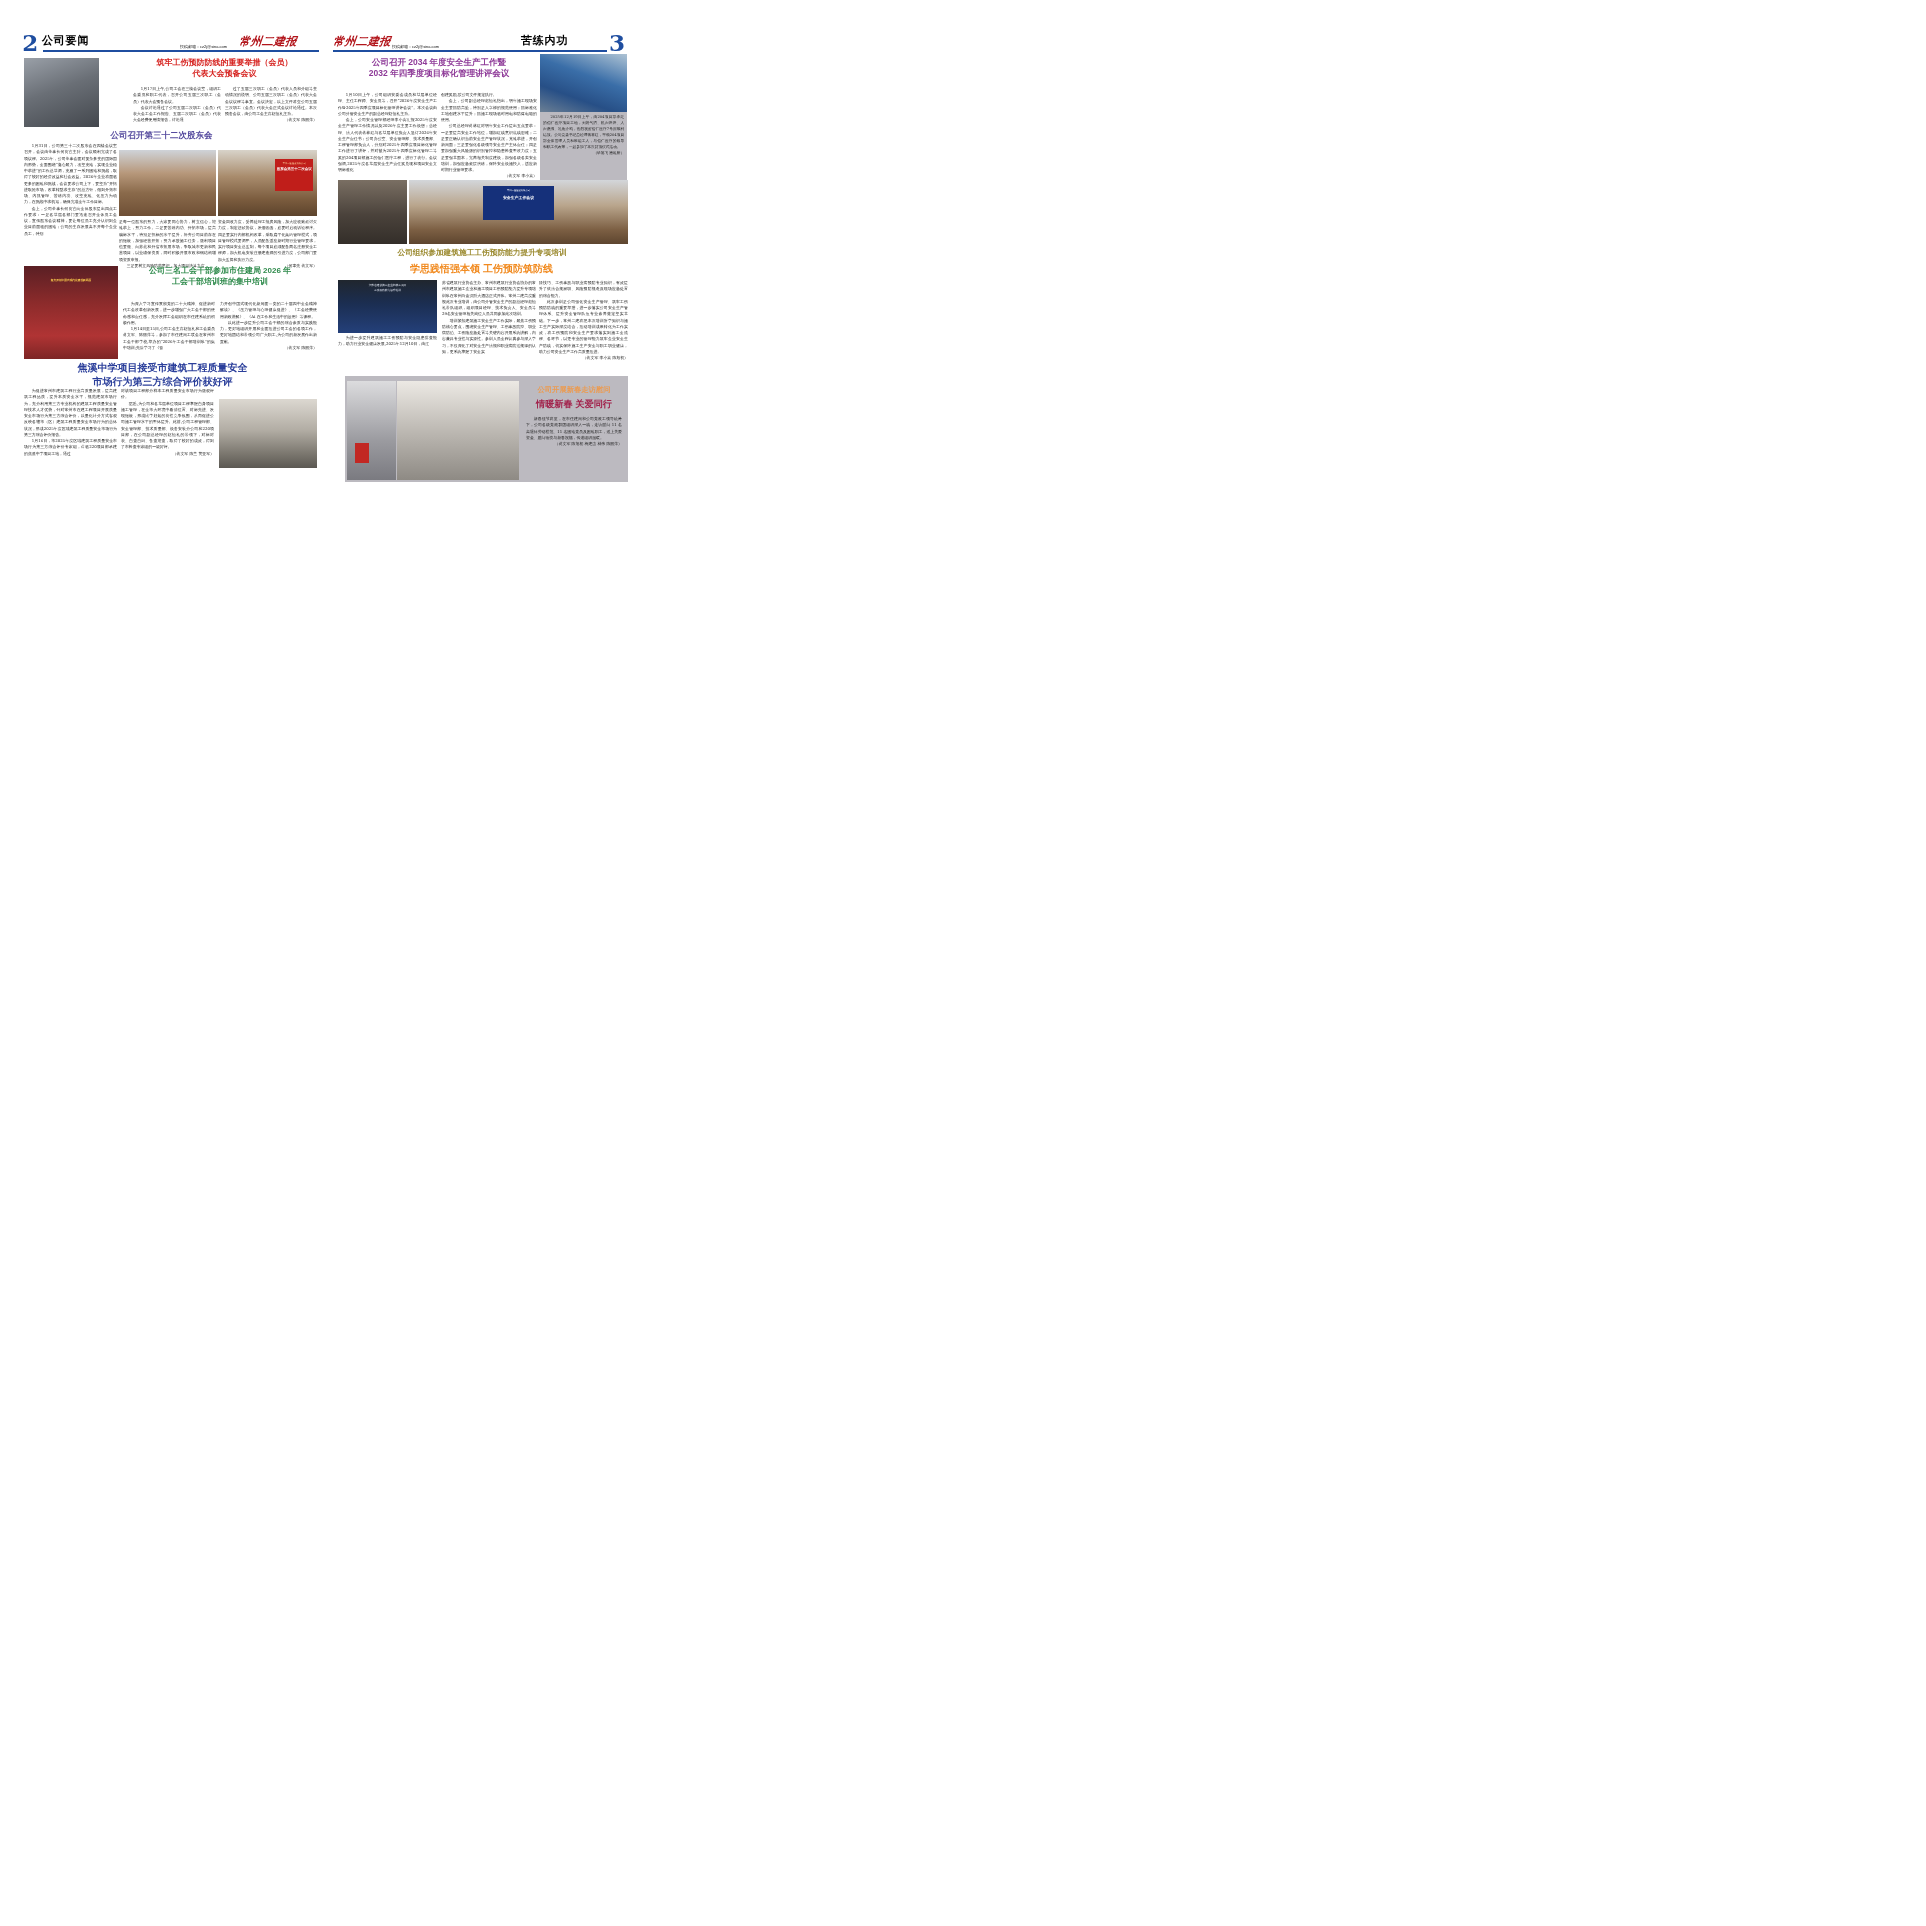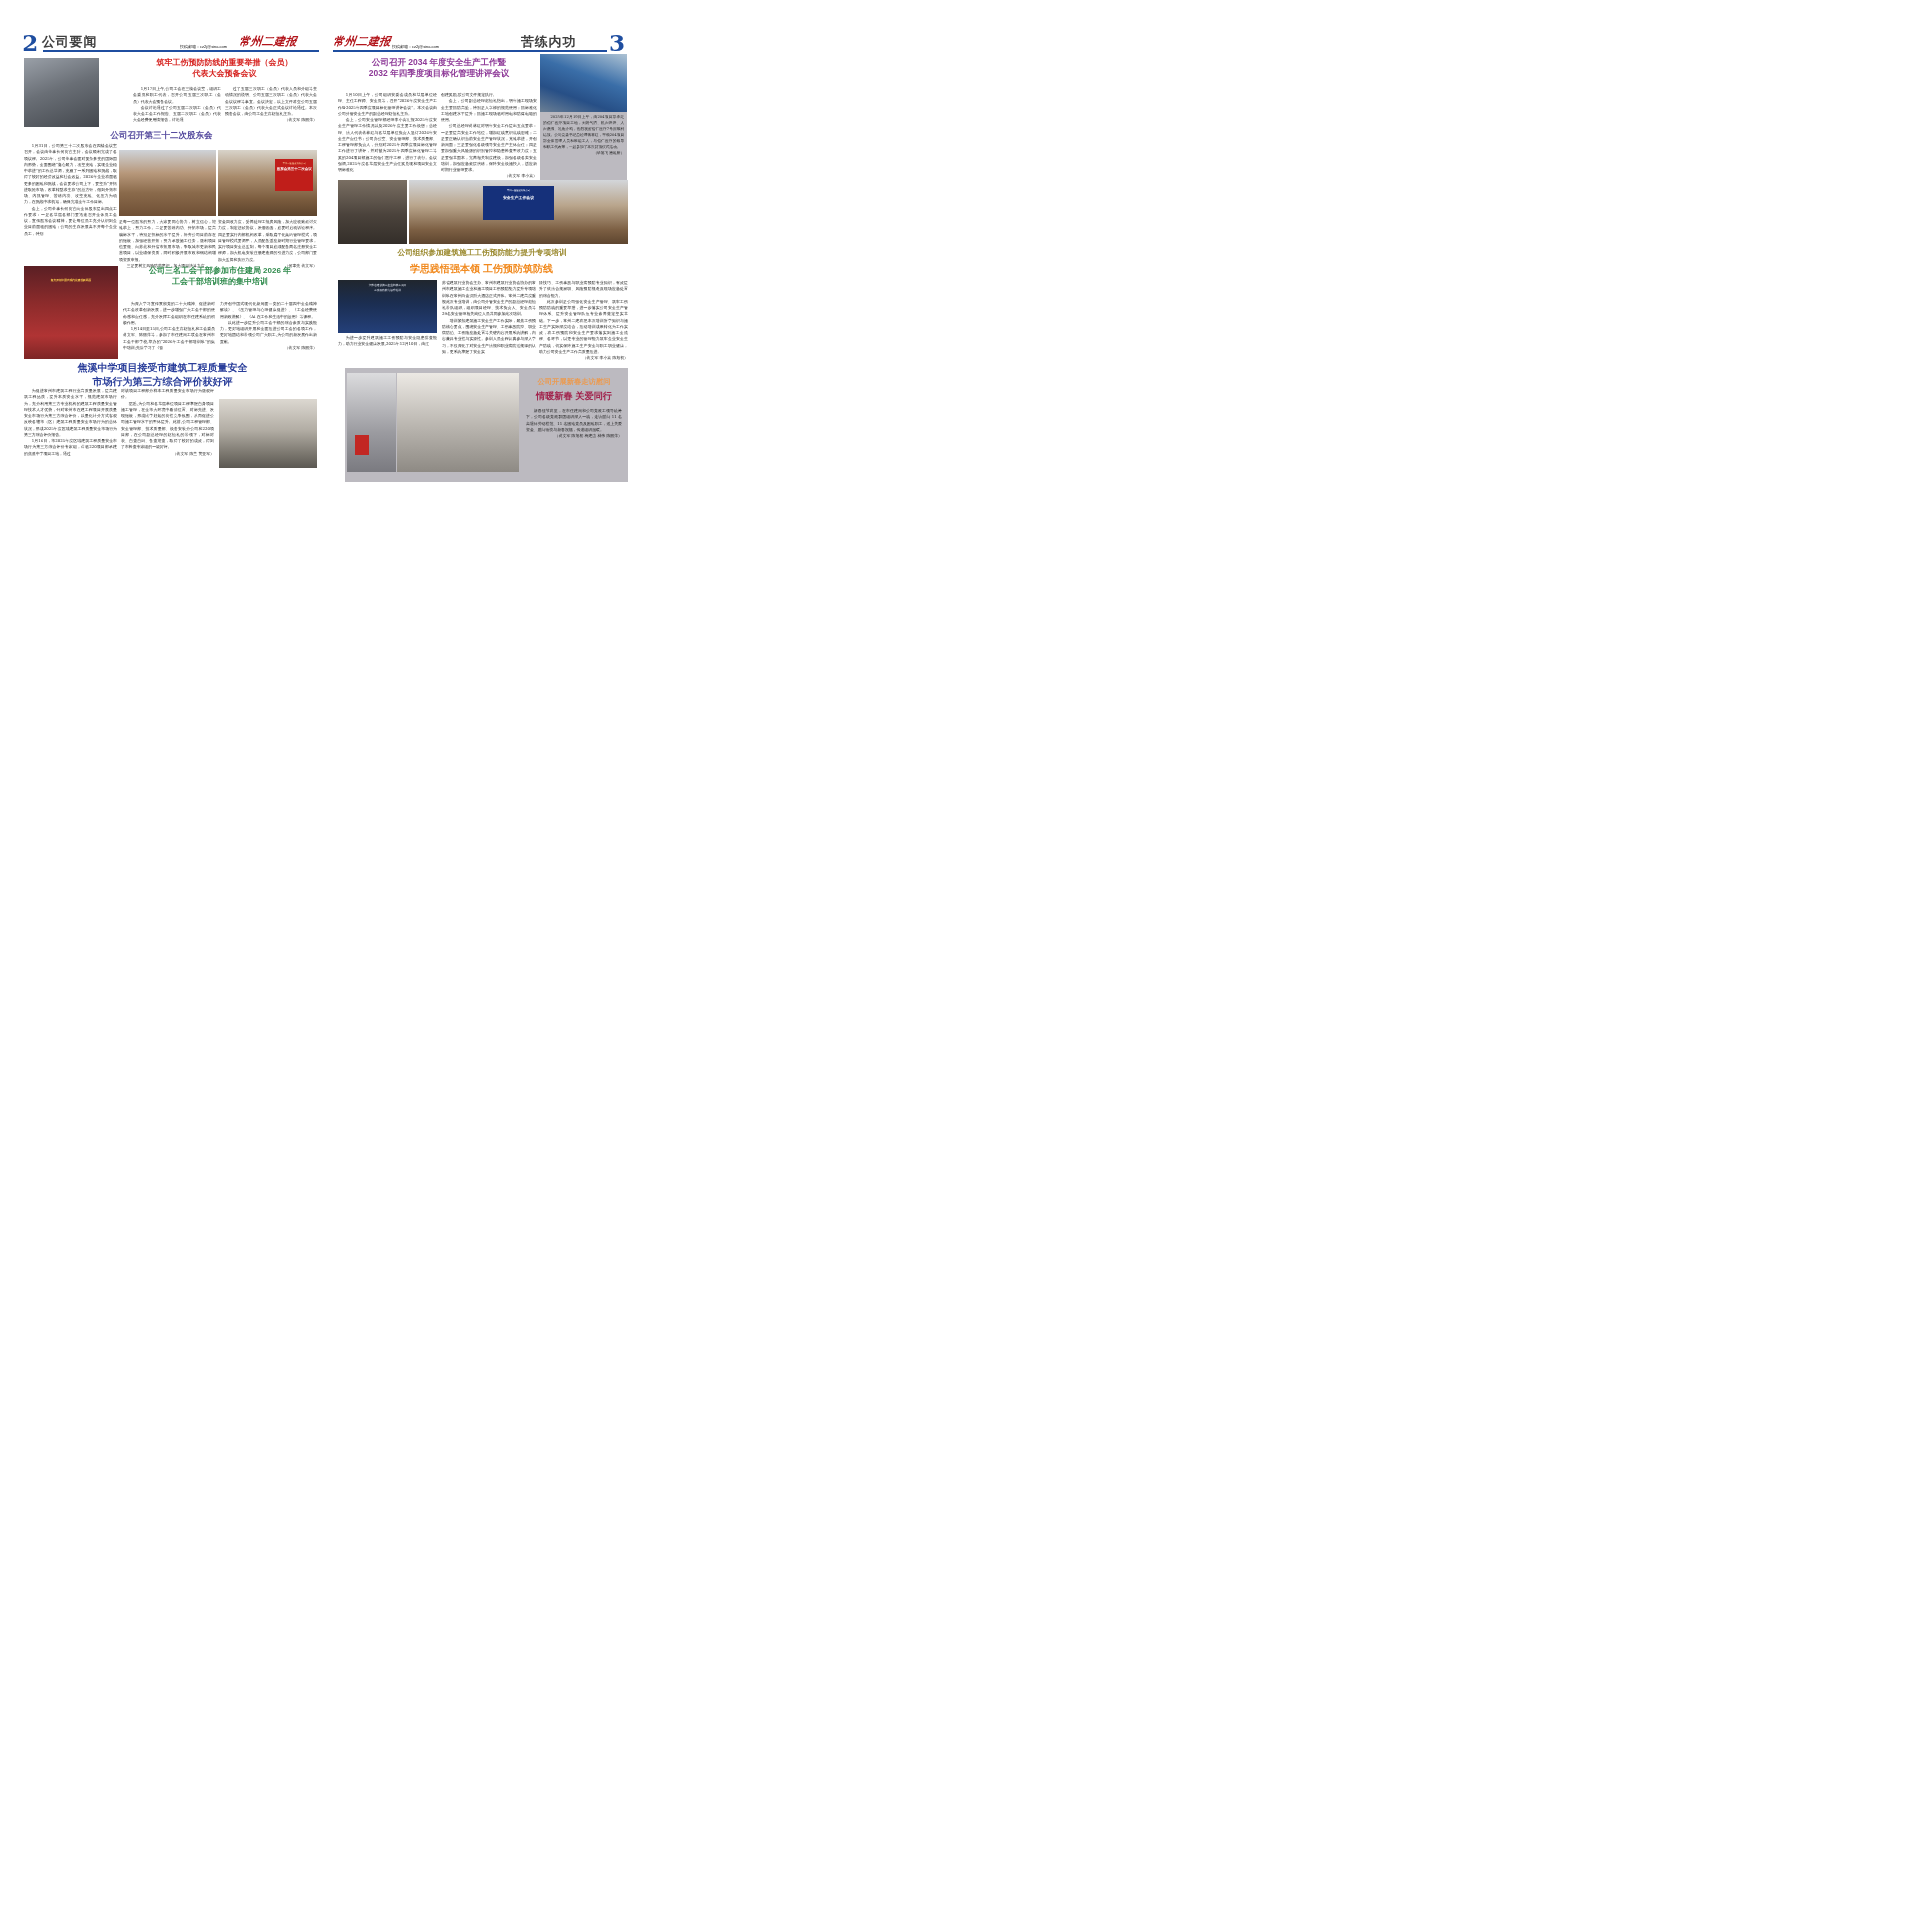--- a/index.html
+++ b/index.html
@@ -1,20 +1,20 @@
 <!DOCTYPE html>
 <html style="font-size:6.2px"><head>
 <meta charset="utf-8">
 <style>
   html,body{margin:0;padding:0;background:#ffffff;}
   .sheet{position:relative;width:651px;height:482px;background:#ffffff;overflow:hidden;
          font-family:"DejaVu Serif",serif;}
   .abs{position:absolute;}
   .pagenum{font-family:"DejaVu Serif",serif;font-weight:bold;color:#1f4ea0;font-size:23px;line-height:1;}
-  .secttl{font-family:"Liberation Sans",sans-serif;font-weight:bold;color:#404040;font-size:13px;line-height:1;letter-spacing:0.8px;}
+  .secttl{font-family:"Liberation Sans",sans-serif;font-weight:bold;color:#000000;font-size:11px;line-height:1;letter-spacing:0.8px;}
   .rule{background:#1f4ea0;height:1.9px;}
   .email{font-family:"Liberation Sans",sans-serif;font-size:4px;color:#111;}
   .masthead{font-family:"DejaVu Serif",serif;font-style:italic;font-weight:bold;font-size:11.2px;color:#b2151b;letter-spacing:0.4px;transform:skewX(-6deg);}
   .headline{font-family:"Liberation Sans",sans-serif;font-weight:bold;text-align:center;line-height:1.35;margin:0;}
   .col{font-size:3.9px;line-height:1.6;color:#1c1c1c;text-align:justify;}
   .col p{margin:0;text-indent:2em;}
   .byline{text-align:right;text-indent:0 !important;}
   .photo{background-size:cover;}
   .screen{position:absolute;text-align:center;color:#fff;font-family:"Liberation Sans",sans-serif;line-height:1.5;}
   .graypanel{background:#bcbac0;}
@@ -156,21 +156,21 @@
   <div class="abs col" style="left:442px;top:280px;width:94px;height:80px;">
     <p style="text-indent:0;">苏省建筑行业协会主办、常州市建筑行业协会协办的常州市建筑施工企业和施工项目工伤预防能力提升专项培训班在常州白金汉爵大酒店正式开班。常州二建高度重视此次专业培训，由公司分管安全生产的副总经理赵恒礼带队组织，组织项目经理、技术负责人、安全员等29名安全管理相关岗位人员共同参加此次培训。</p>
     <p>培训紧扣建筑施工安全生产工作实际，聚焦工伤预防核心要点，围绕安全生产管理、工伤事故防控、职业病防治、工伤险应急处置等关键内容开展系统讲解，内容兼具专业性与实操性。参训人员全程认真参与深入学习，不仅深化了对安全生产法规和职业病防治规律的认知，更系统掌握了安全实</p>
   </div>
   <div class="abs col" style="left:539px;top:280px;width:89px;height:83px;">
     <p style="text-indent:0;">操技巧、工伤事故与职业病预防专业知识，有效提升了依法合规履职、风险预防规避及现场应急处置的综合能力。</p>
     <p>此次参训是公司强化安全生产管理、筑牢工伤预防防线的重要举措，进一步落实公司安全生产管理体系、提升安全管理队伍专业素养奠定坚实基础。下一步，常州二建将把本次培训所学知识与施工生产实际深度结合，推动培训成果转化为工作实效，将工伤预防和安全生产要求落实到施工全流程、各环节，以更专业的管理能力筑牢企业安全生产防线，切实保障施工生产安全与职工职业健康，助力公司安全生产工作高质量推进。</p>
     <p class="byline">（蒋文军 李小宾 陈旭初）</p>
   </div>
 
-  <div class="abs graypanel" style="left:345px;top:368px;width:283px;height:134px;">
+  <div class="abs graypanel" style="left:345px;top:376px;width:283px;height:134px;">
     <div class="photo" style="position:absolute;left:1.5px;top:5.4px;width:49px;height:99px;background:linear-gradient(180deg,#dcdcde 0%,#9b9ba0 60%,#7a7a80 100%);">
       <div style="position:absolute;left:18%;top:62%;width:28%;height:20%;background:#c22723;"></div>
     </div>
     <div class="photo" style="position:absolute;left:52px;top:5.4px;width:122px;height:99px;background:linear-gradient(180deg,#ece9e4 0%,#bdb9b3 50%,#8e8a84 100%);"></div>
     <h2 class="headline" style="position:absolute;left:180px;top:9.2px;width:98px;font-size:7.3px;color:#eb9b51;">
       <span>公司开展新春走访慰问</span>
     </h2>
     <h2 class="headline" style="position:absolute;left:178px;top:22.3px;width:102px;font-size:9.2px;color:#a2244d;">
       <span>情暖新春 关爱同行</span>
     </h2>

